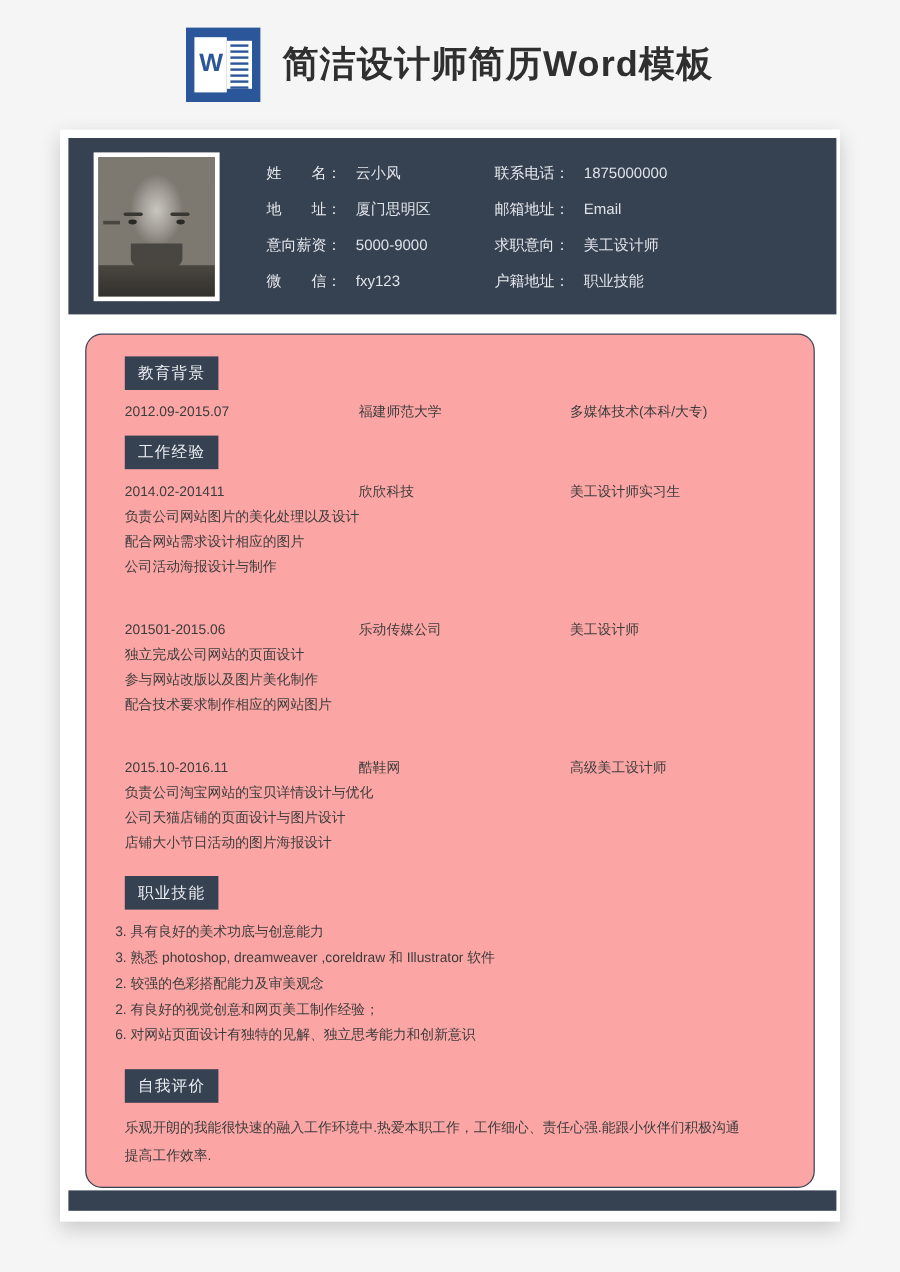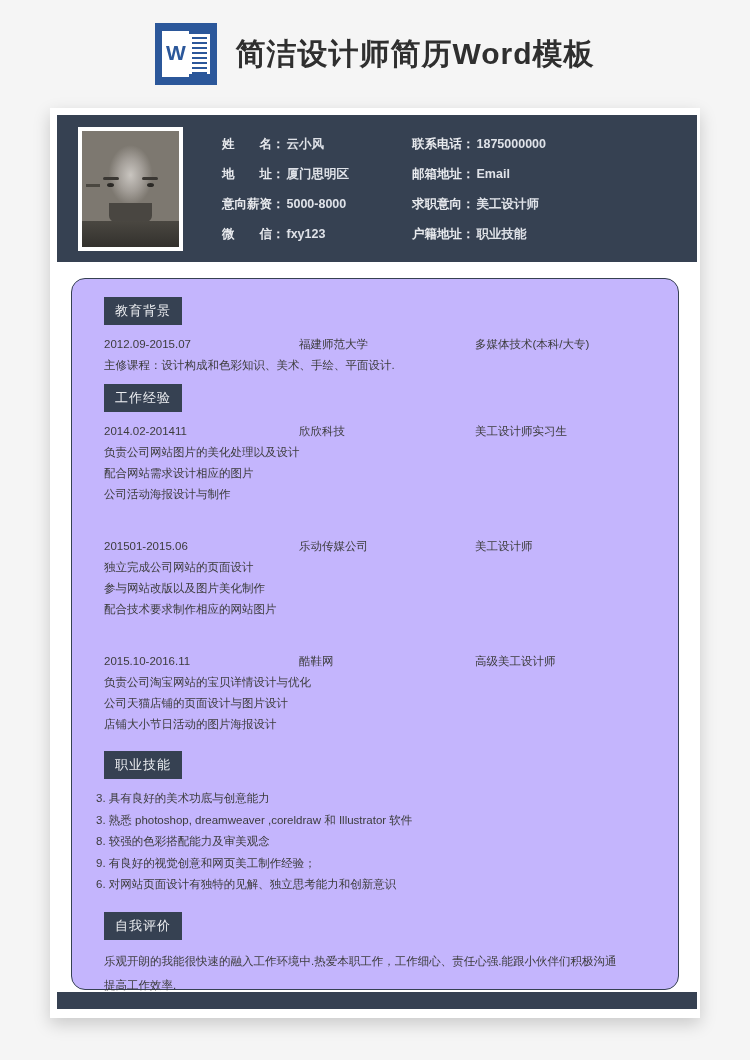--- a/index.html
+++ b/index.html
@@ -87,33 +87,33 @@
   .photo .shirt{
     position:absolute;left:0;right:0;bottom:0;height:22%;
     background:linear-gradient(180deg,#4a4741 0%,#33312d 100%);
   }
   .photo .stripe{
     position:absolute;left:4%;top:46%;width:14px;height:3px;background:#4a4740;
   }
   .info{
     position:absolute;left:165px;top:14px;right:10px;
   }
-  .info-row{display:flex;height:30px;align-items:center;font-weight:bold;}
+  .info-row{display:flex;height:30px;align-items:center;}
   .info-cell{display:flex;align-items:baseline;}
   .info-cell.c1{width:190px;}
   .info-label{
     color:#e8eaee;font-size:12.5px;white-space:nowrap;
   }
   .info-value{
-    color:#dfe2e8;font-size:12.5px;white-space:nowrap;margin-left:2px;
+    color:#dfe2e8;font-size:12.5px;white-space:nowrap;margin-left:12px;
   }
   
   .content{
     position:absolute;left:21px;top:170px;width:608px;height:712px;
-    background:#c4b5fd;
+    background:#fca5a5;
     border:1.6px solid #364152;border-radius:14px;
     box-sizing:border-box;
     padding:18px 13px 0 0;
   }
   .sec-badge{
     display:inline-block;background:#364152;color:#eceef1;
     font-size:13px;padding:5px 11px;margin-left:32px;
     letter-spacing:1px;
   }
   .block{margin:9px 0 0 0;}
@@ -202,21 +202,21 @@
           <span class="info-value">厦门思明区</span>
         </div>
         <div class="info-cell">
           <span class="info-label">邮箱地址：</span>
           <span class="info-value">Email</span>
         </div>
       </div>
       <div class="info-row">
         <div class="info-cell c1">
           <span class="info-label">意向薪资：</span>
-          <span class="info-value">5000-8000</span>
+          <span class="info-value">5000-9000</span>
         </div>
         <div class="info-cell">
           <span class="info-label">求职意向：</span>
           <span class="info-value">美工设计师</span>
         </div>
       </div>
       <div class="info-row">
         <div class="info-cell c1">
           <span class="info-label">微　　信：</span>
           <span class="info-value">fxy123</span>
@@ -232,21 +232,20 @@
   <div class="content">
 
     
     <div class="sec-badge">教育背景</div>
     <div class="block">
       <div class="row3">
         <div class="col-a">2012.09-2015.07</div>
         <div class="col-b">福建师范大学</div>
         <div class="col-c">多媒体技术(本科/大专)</div>
       </div>
-      <div class="line">主修课程：设计构成和色彩知识、美术、手绘、平面设计.</div>
     </div>
 
     <div class="gap-s"></div>
 
     
     <div class="sec-badge">工作经验</div>
 
     <div class="block">
       <div class="row3">
         <div class="col-a">2014.02-201411</div>
@@ -284,22 +283,22 @@
       <div class="line">店铺大小节日活动的图片海报设计</div>
     </div>
 
     <div class="gap-m"></div>
 
     
     <div class="sec-badge">职业技能</div>
     <div class="block">
       <div class="skill">3. 具有良好的美术功底与创意能力</div>
       <div class="skill">3. 熟悉 photoshop, dreamweaver ,coreldraw 和 Illustrator 软件</div>
-      <div class="skill">8. 较强的色彩搭配能力及审美观念</div>
-      <div class="skill">9. 有良好的视觉创意和网页美工制作经验；</div>
+      <div class="skill">2. 较强的色彩搭配能力及审美观念</div>
+      <div class="skill">2. 有良好的视觉创意和网页美工制作经验；</div>
       <div class="skill">6. 对网站页面设计有独特的见解、独立思考能力和创新意识</div>
     </div>
 
     <div class="gap-m"></div>
 
     
     <div class="sec-badge">自我评价</div>
     <div class="block">
       <div class="para">乐观开朗的我能很快速的融入工作环境中.热爱本职工作，工作细心、责任心强.能跟小伙伴们积极沟通提高工作效率.</div>
     </div>

